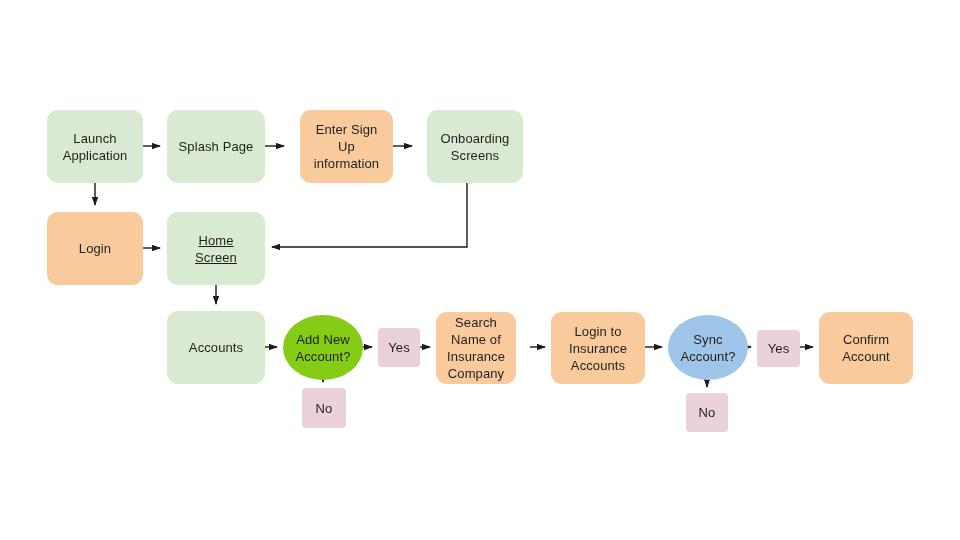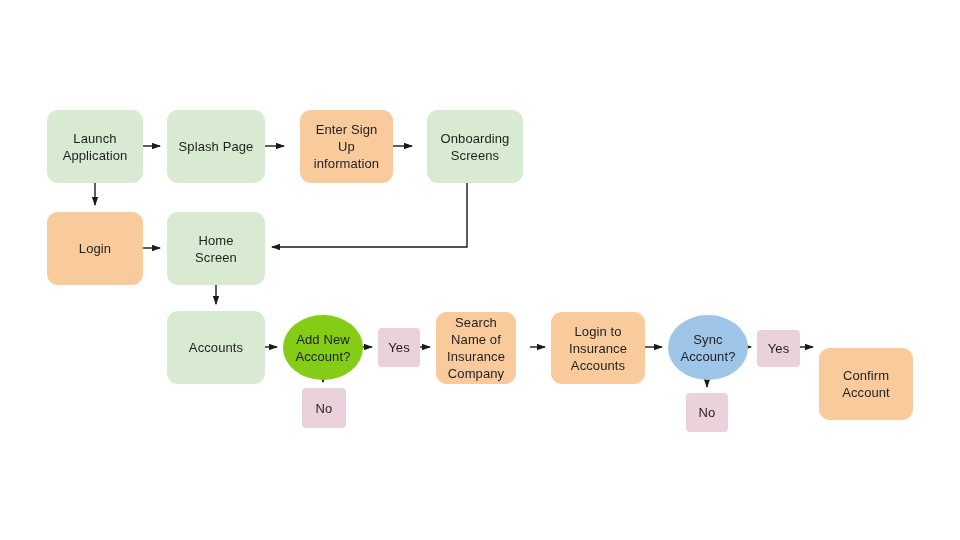--- a/index.html
+++ b/index.html
@@ -85,21 +85,21 @@
 
   <div class="node shape-rounded" style="left:300px; top:110px; width:93px; height:73px; background:#f9cb9c;">Enter Sign
 Up
 information</div>
 
   <div class="node shape-rounded" style="left:427px; top:110px; width:96px; height:73px; background:#d9ead3;">Onboarding
 Screens</div>
 
   <div class="node shape-rounded" style="left:47px; top:212px; width:96px; height:73px; background:#f9cb9c;">Login</div>
 
-  <div class="node shape-rounded" style="left:167px; top:212px; width:98px; height:73px; background:#d9ead3;">Home
+  <div class="node shape-rounded" style="left:167px; top:212px; width:98px; height:73px; background:#d9ead3;text-decoration:underline;">Home
 Screen</div>
 
   <div class="node shape-rounded" style="left:167px; top:311px; width:98px; height:73px; background:#d9ead3;">Accounts</div>
 
   <div class="node shape-ellipse" style="left:283px; top:315px; width:80px; height:65px; background:#84cc16;">Add New
 Account?</div>
 
   <div class="node shape-rect" style="left:378px; top:328px; width:42px; height:39px; background:#ead1dc;">Yes</div>
 
   <div class="node shape-rect" style="left:302px; top:388px; width:44px; height:40px; background:#ead1dc;">No</div>
@@ -113,16 +113,16 @@
 Insurance
 Accounts</div>
 
   <div class="node shape-ellipse" style="left:668px; top:315px; width:80px; height:65px; background:#9fc5e8;">Sync
 Account?</div>
 
   <div class="node shape-rect" style="left:757px; top:330px; width:43px; height:37px; background:#ead1dc;">Yes</div>
 
   <div class="node shape-rect" style="left:686px; top:393px; width:42px; height:39px; background:#ead1dc;">No</div>
 
-  <div class="node shape-rounded" style="left:819px; top:312px; width:94px; height:72px; background:#f9cb9c;margin-top:36px;">Confirm
+  <div class="node shape-rounded" style="left:819px; top:312px; width:94px; height:72px; background:#f9cb9c;">Confirm
 Account</div>
 
 </div>
 
 </body></html>

